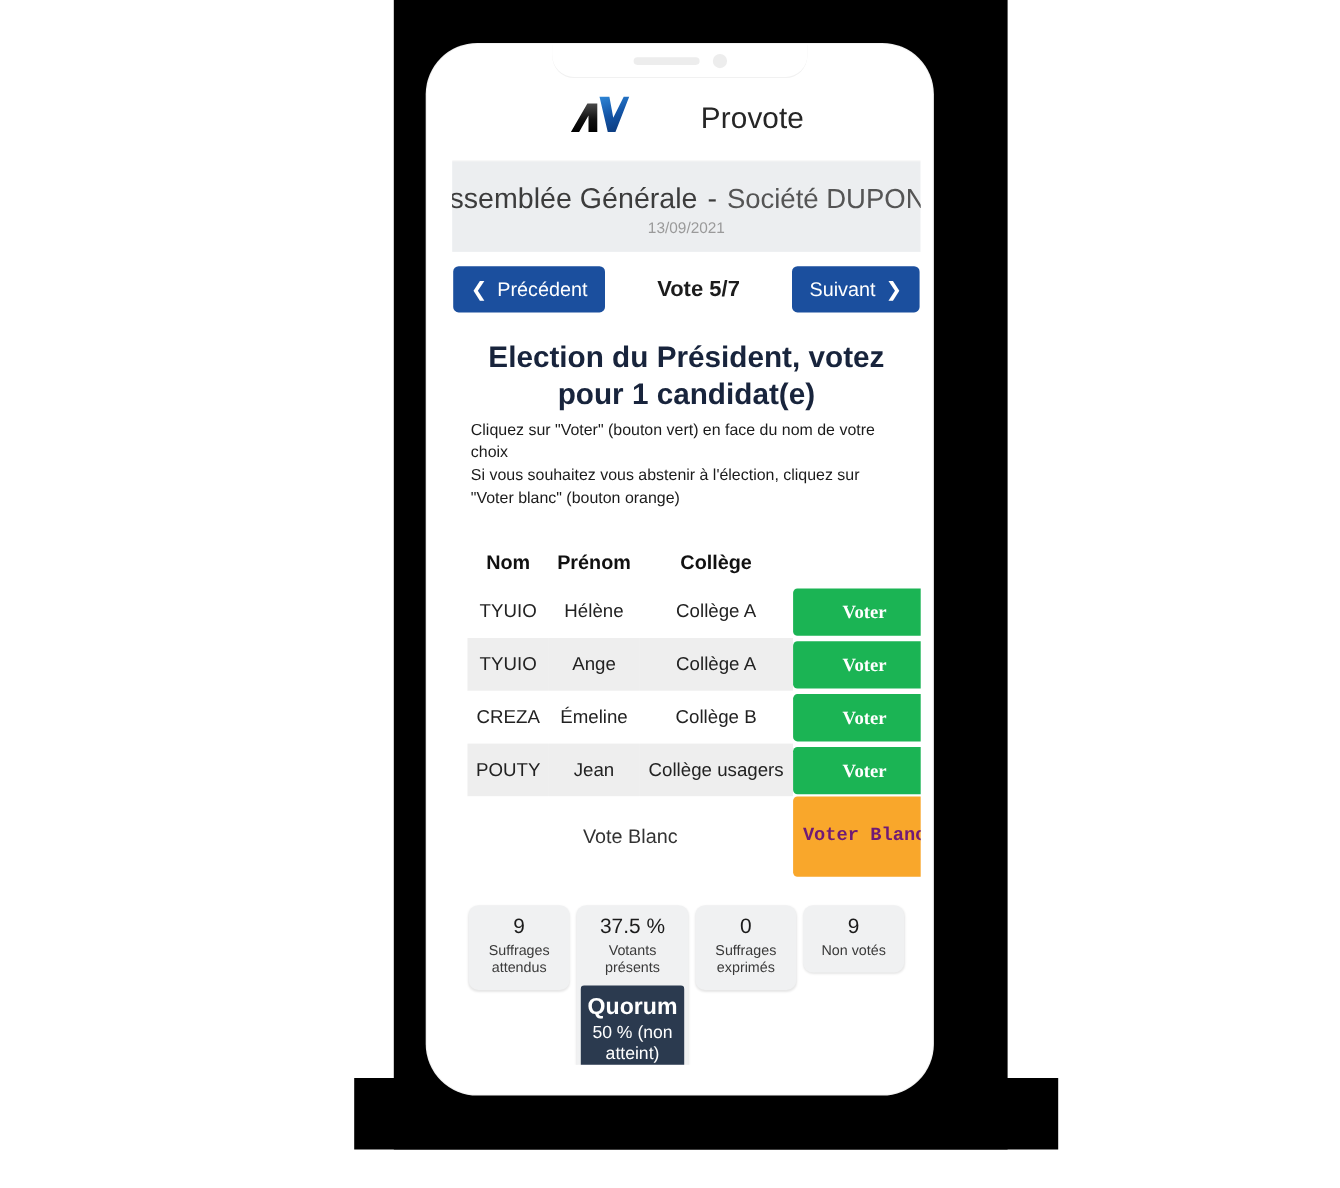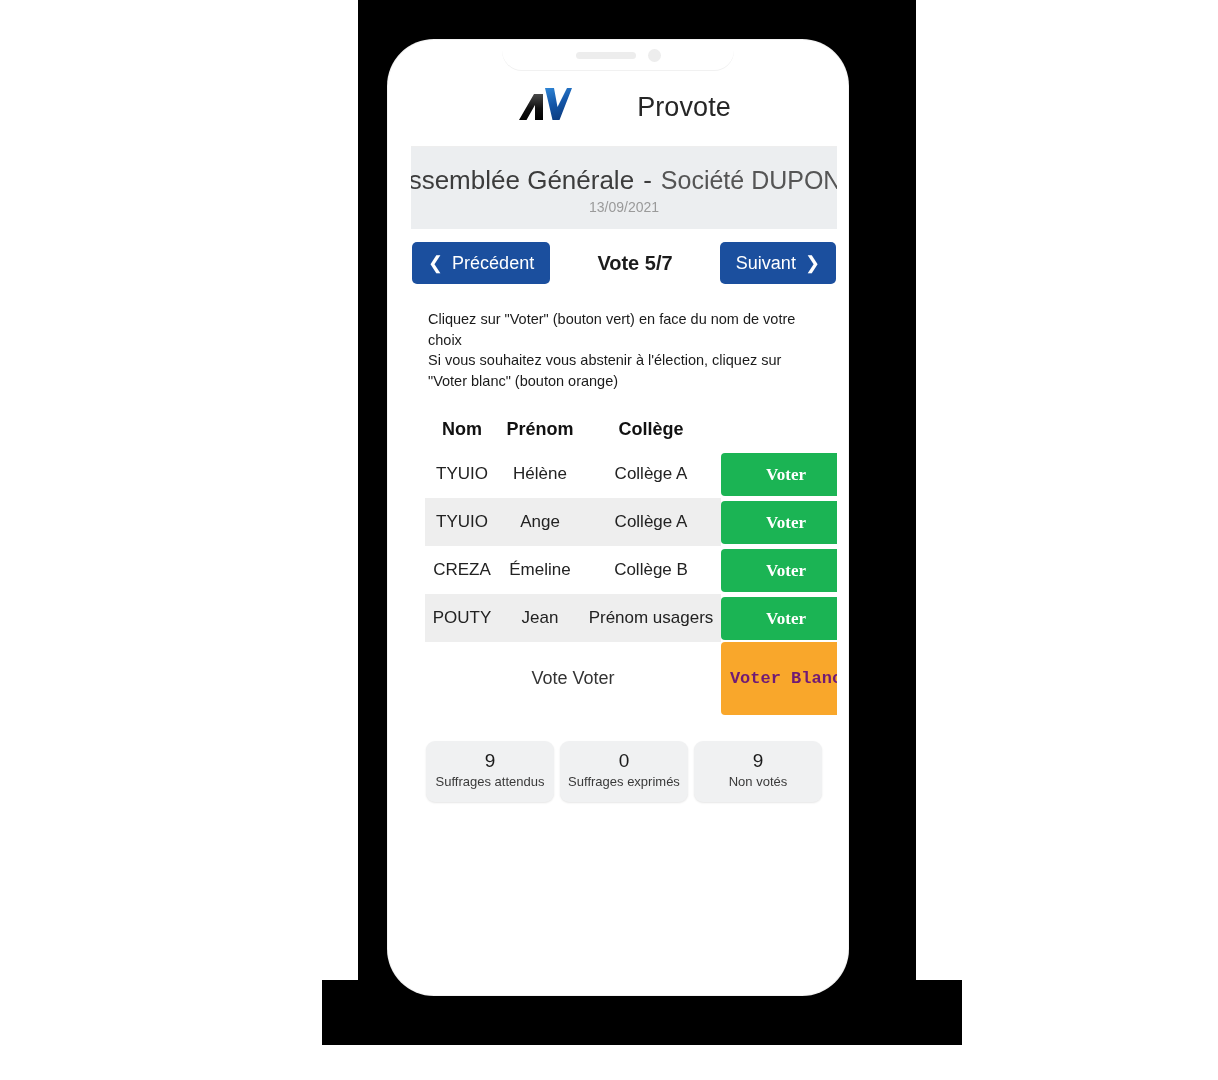--- a/index.html
+++ b/index.html
@@ -188,21 +188,21 @@
     font-size: 14.5px;
     color: #1b1b1b;
     line-height: 1.42;
     margin: 0;
     text-align: left;
     padding-left: 3px;
   }
 
   
   .table-wrap {
-    margin-top: 24px;
+    margin-top: 34px;
   }
   .cand-table {
     width: 100%;
     border-collapse: collapse;
     table-layout: fixed;
   }
   .cand-table th {
     font-size: 18px;
     font-weight: bold;
     color: #111111;
@@ -361,20 +361,21 @@
         <span>Précédent</span>
       </button>
       <div class="nav-center">Vote 5/7</div>
       <button class="nav-btn">
         <span>Suivant</span>
         <span class="chev">❯</span>
       </button>
     </div>
 
     <div class="vote-section">
+      <h1 class="vote-title">Election du Président, votez pour 1 candidat(e)</h1>
       <p class="vote-instructions">Cliquez sur "Voter" (bouton vert) en face du nom de votre choix<br>Si vous souhaitez vous abstenir à l'élection, cliquez sur "Voter blanc" (bouton orange)</p>
 
       <div class="table-wrap">
         <table class="cand-table">
           <thead>
             <tr>
               <th class="col-nom">Nom</th>
               <th class="col-pre">Prénom</th>
               <th class="col-col">Collège</th>
               <th class="col-act"></th>
@@ -401,39 +402,47 @@
                 <td>CREZA</td>
                 <td>Émeline</td>
                 <td>Collège B</td>
                 <td class="cell-action">
                   <button class="btn-vote" style="background: rgb(27, 180, 84);">Voter</button>
                 </td>
               </tr>
               <tr class="row-even">
                 <td>POUTY</td>
                 <td>Jean</td>
-                <td>Prénom usagers</td>
+                <td>Collège usagers</td>
                 <td class="cell-action">
                   <button class="btn-vote" style="background: rgb(27, 180, 84);">Voter</button>
                 </td>
               </tr>
               <tr class="row-odd">
-                <td class="blank-label" colspan="3">Vote Voter</td>
+                <td class="blank-label" colspan="3">Vote Blanc</td>
                 <td class="cell-action">
                   <button class="btn-blank" style="background: rgb(249, 167, 43);">Voter Blanc</button>
                 </td>
               </tr>
             </tbody>
         </table>
       </div>
 
       <div class="stats" id="stats-row">
           <div class="stat-card">
             <div class="stat-value">9</div>
             <div class="stat-label">Suffrages attendus</div>
+          </div>
+          <div class="stat-card wide">
+            <div class="stat-value">37.5 %</div>
+            <div class="stat-label">Votants présents</div>
+            <div class="quorum-box" style="background: rgb(43, 58, 79);">
+              <div class="quorum-title">Quorum</div>
+              <div class="quorum-sub">50 % (non atteint)</div>
+            </div>
           </div>
           <div class="stat-card">
             <div class="stat-value">0</div>
             <div class="stat-label">Suffrages exprimés</div>
           </div>
           <div class="stat-card">
             <div class="stat-value">9</div>
             <div class="stat-label">Non votés</div>
           </div>
         </div>

